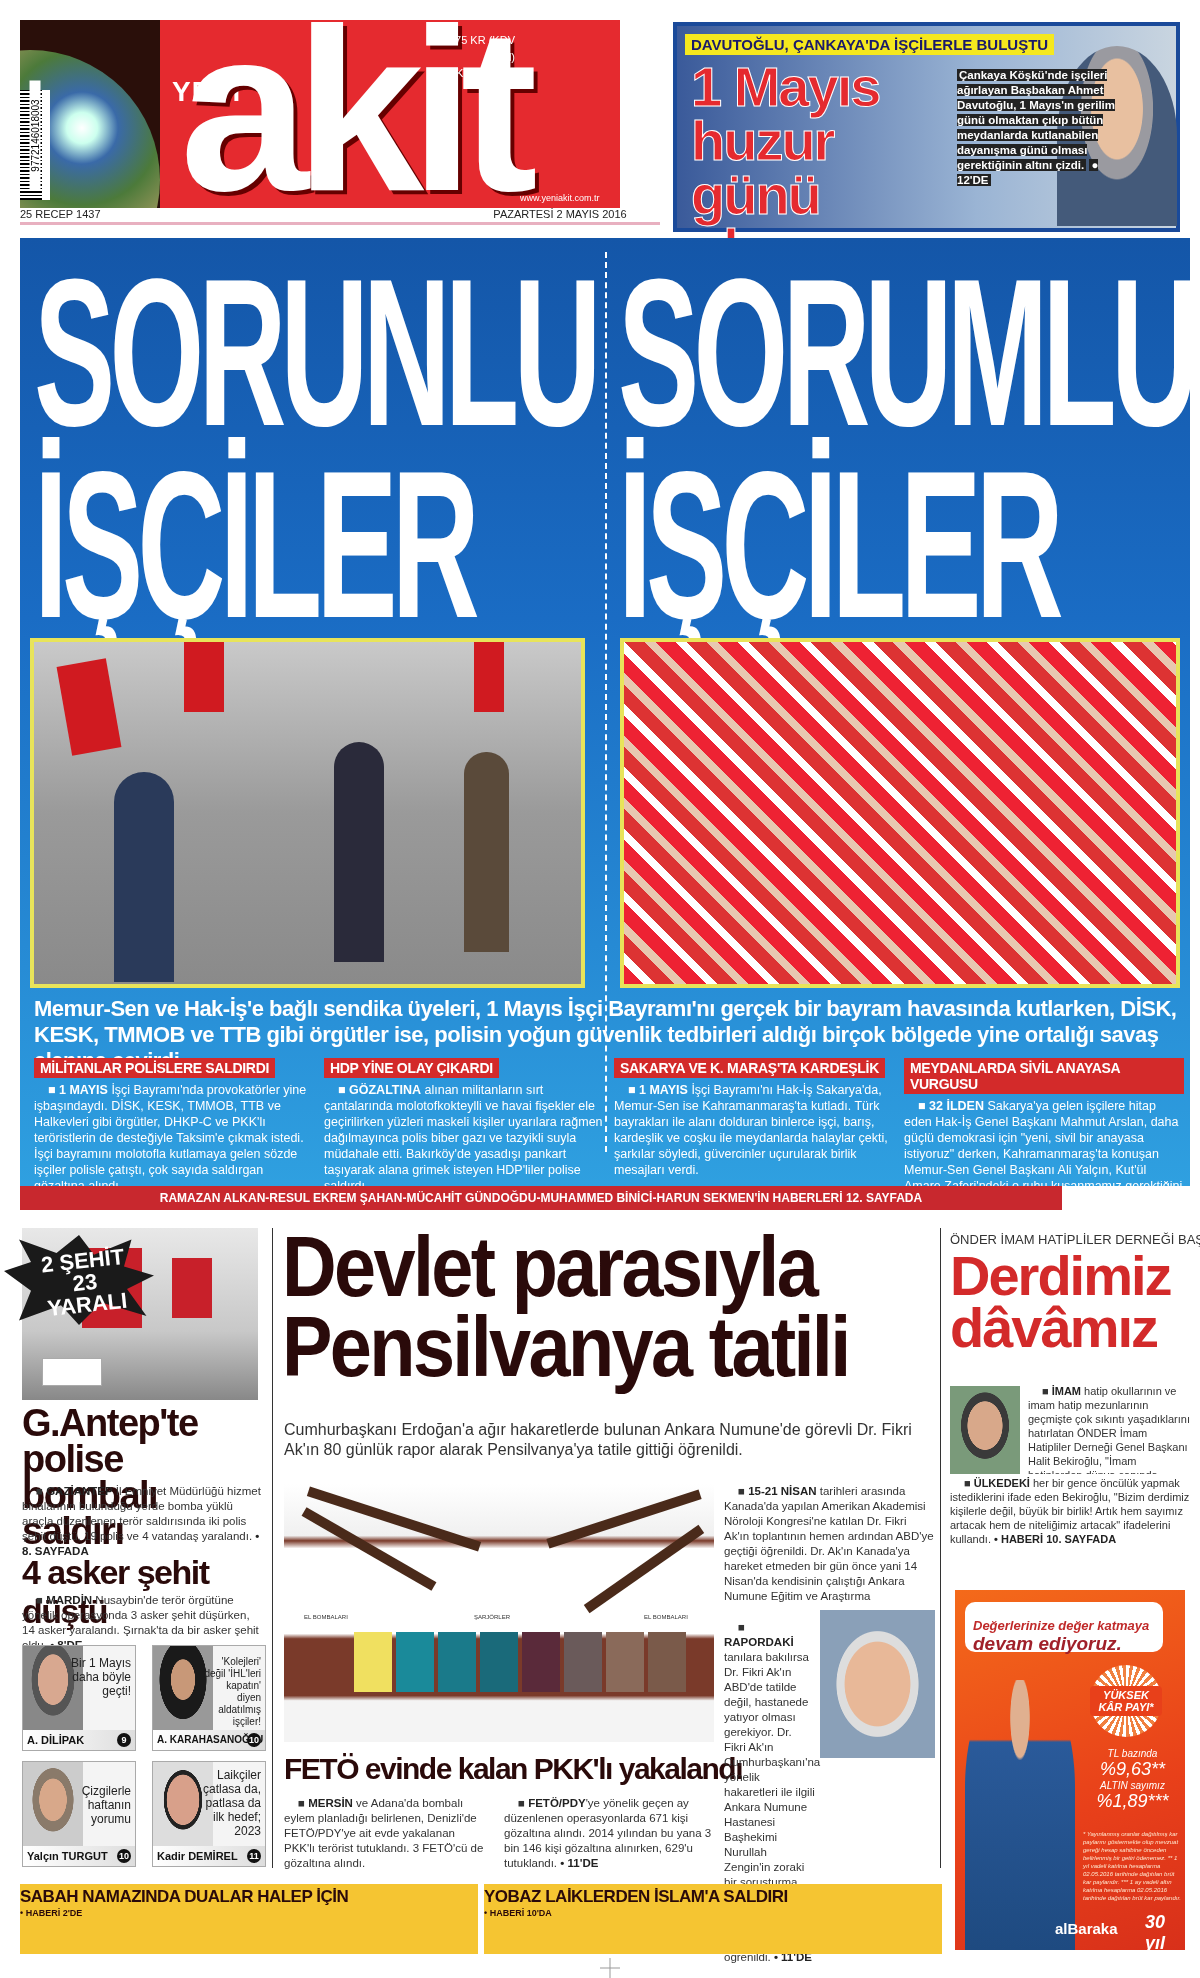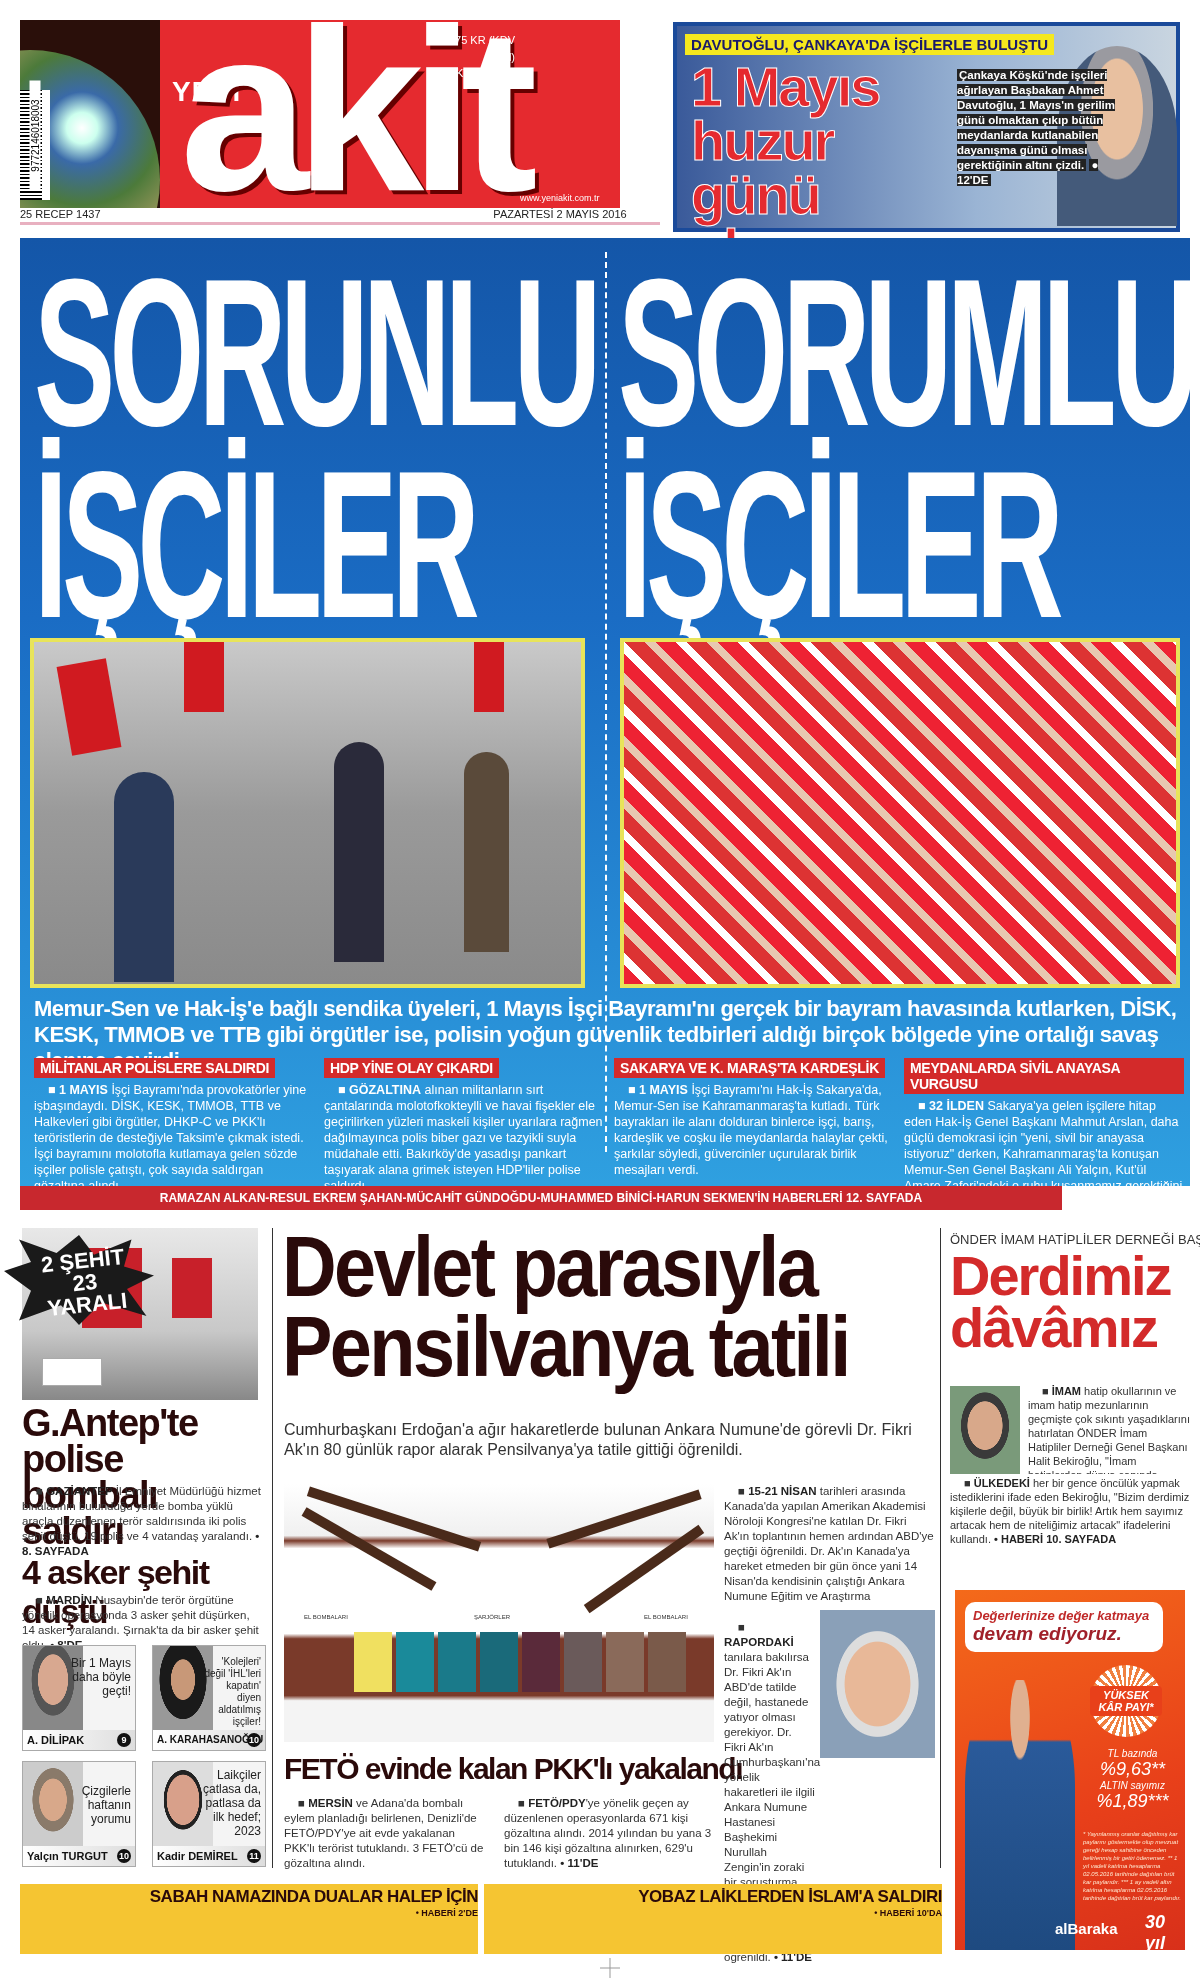--- a/index.html
+++ b/index.html
@@ -82,36 +82,36 @@
 
 
 #onder-kicker{left:950px;top:1232px;font-size:13px;color:#333;white-space:nowrap}
 #onder-head{left:950px;top:1250px;width:240px;font-size:56px;line-height:52px;font-weight:900;color:#d32a2a;letter-spacing:-2px}
 #onder-photo{left:950px;top:1386px;width:70px;height:88px;background:radial-gradient(ellipse at 50% 45%,#d8a88a 0 35%,#3a3a3a 36% 48%,#7a9a7a 49%)}
 #onder-body1{left:1028px;top:1384px;width:162px}
 #onder-body2{left:950px;top:1476px;width:240px}
 
 
 #ad{left:955px;top:1590px;width:230px;height:360px;background:linear-gradient(160deg,#f46a1a,#e8401a 60%,#d8301a);overflow:hidden}
-#ad-bubble{left:10px;top:12px;width:198px;height:50px;background:#fff;border-radius:10px;padding:6px 8px}
+#ad-bubble{left:10px;top:12px;width:198px;height:50px;background:#fff;border-radius:10px;padding:16px 8px}
 #ad-b1{font-size:13px;color:#c02a2a;font-weight:700;font-style:italic}
 #ad-b2{font-size:19px;color:#a0202a;font-weight:700;font-style:italic}
 #ad-man{left:10px;top:90px;width:110px;height:270px;background:radial-gradient(ellipse at 50% 14%,#e0b090 0 12%,transparent 13%),linear-gradient(180deg,transparent 0 22%,#2a5a9a 23%,#1e4a80 100%);border-radius:40% 40% 0 0}
 #ad-badge{left:135px;top:75px;width:72px;height:72px;border-radius:50%;background:repeating-conic-gradient(#fff 0 6deg,#f08040 6deg 12deg);display:flex;align-items:center;justify-content:center}
 #ad-badge span{background:#e8401a;color:#fff;font-size:11px;font-weight:900;font-style:italic;text-align:center;line-height:12px;padding:3px;border-radius:4px}
 #ad-rates{left:130px;top:158px;width:95px;color:#fff;font-style:italic;text-align:center}
 #ad-rates .big{font-size:18px;font-weight:400}
 #ad-rates .sm{font-size:10px}
 #ad-fine{left:128px;top:240px;width:98px;font-size:6px;line-height:8px;color:#ffe8d0;font-style:italic}
 #ad-logo{left:100px;top:330px;color:#fff;font-size:15px;font-weight:700}
 #ad-30{left:190px;top:322px;color:#fff;font-size:18px;font-weight:900;font-style:italic}
 
 
 #teasers{left:20px;top:1884px;width:922px;height:70px;display:flex;gap:6px}
-.teaser{flex:1;background:#f5c532;text-align:right;padding-top:4px}
+.teaser{flex:1;background:#f5c532;text-align:left;padding-top:4px}
 .teaser .t{font-size:17px;line-height:18px;font-weight:900;color:#2a0a0a;letter-spacing:-0.5px}
 .teaser .ref{font-size:9px;font-weight:700;color:#2a0a0a;margin-top:2px}
 #crop-mark{left:600px;top:1958px;width:20px;height:20px}
 </style>
 </head>
 <body>
 
 <div id="masthead" class="abs">
   <div id="globe" class="abs">
       <div class="earth"></div>

